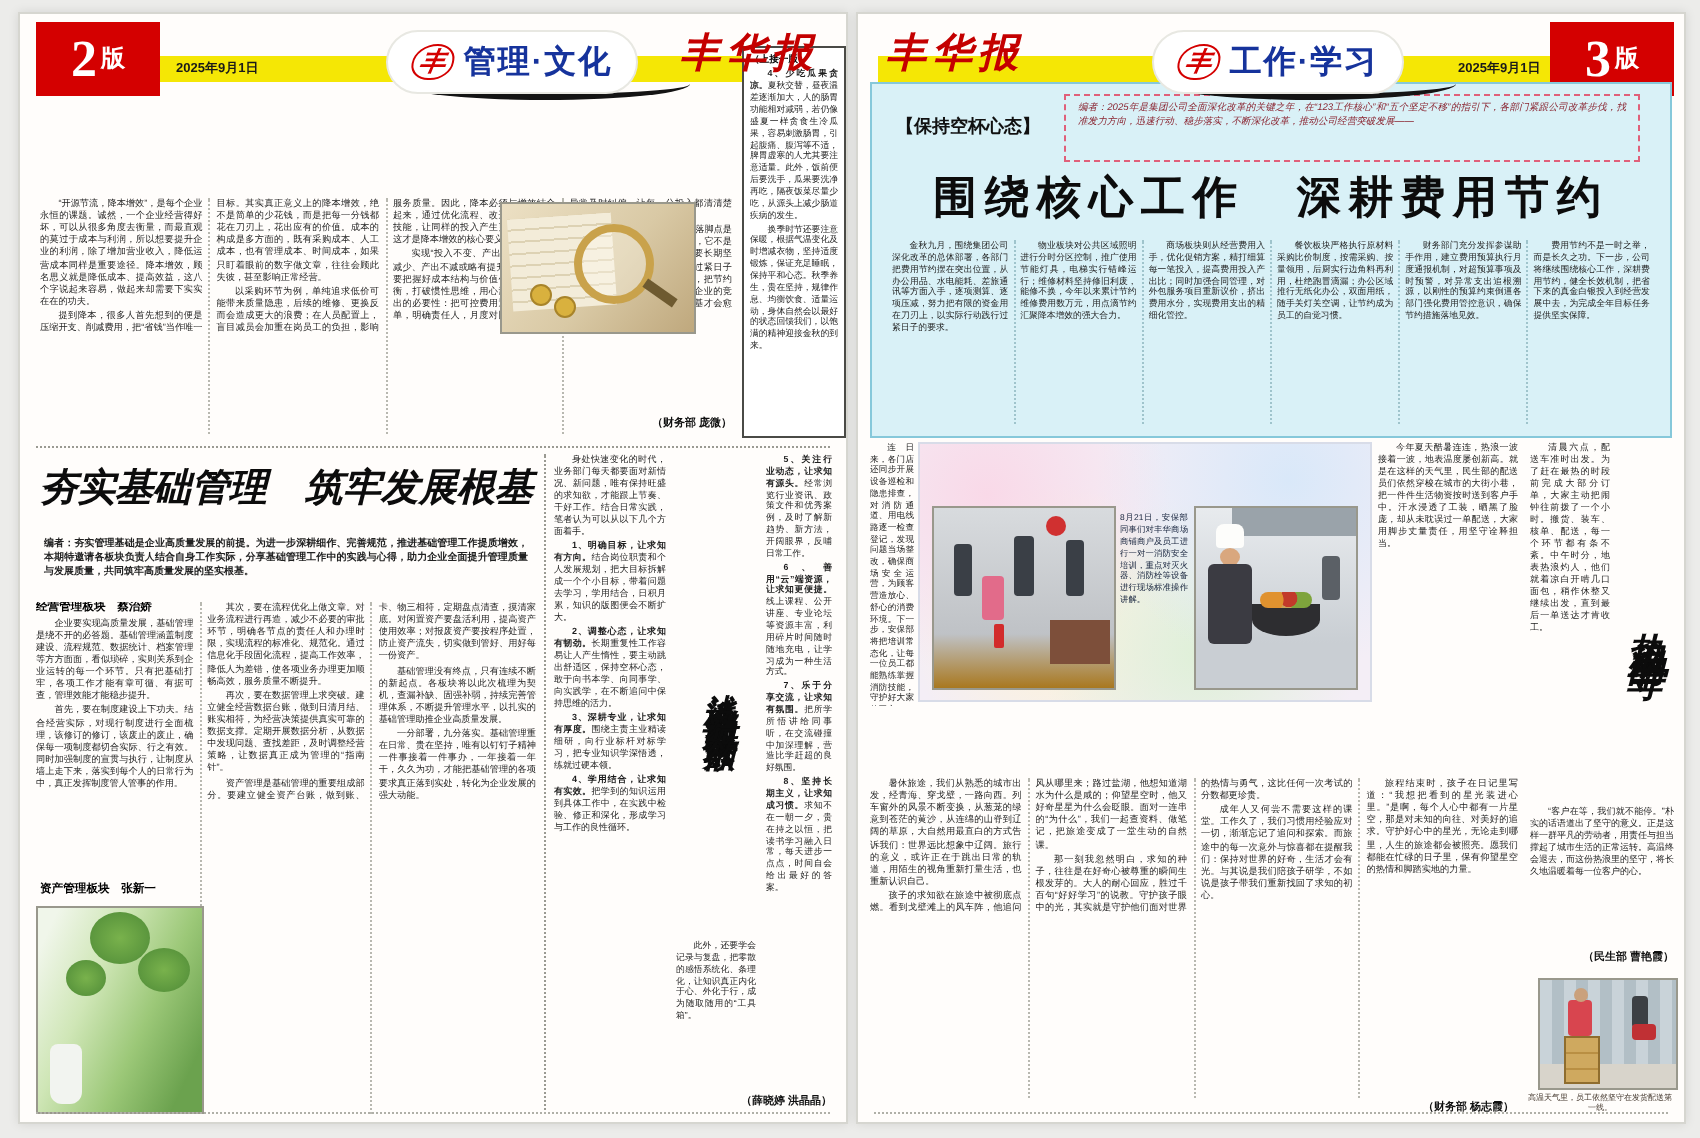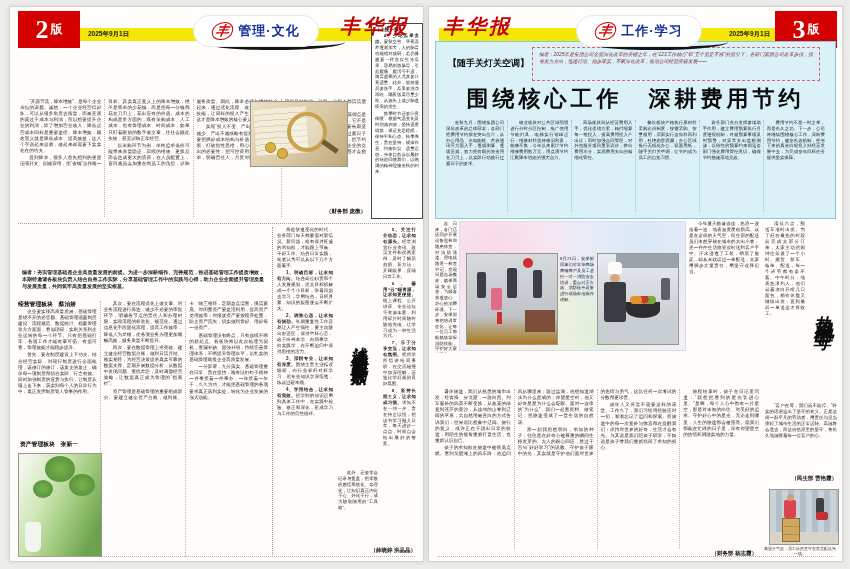--- a/index.html
+++ b/index.html
@@ -15,21 +15,21 @@
   .cols3{column-count:3;column-gap:7px;column-rule:1px dotted #b8b8b0}
   .cols6{column-count:6;column-gap:6px;column-rule:1px dotted #9fc4cc}
   .colsT{column-count:4;column-gap:7px;column-rule:1px dotted #b8b8b0}
   .byline{font-size:5.5px;font-weight:bold;text-align:right;color:#101010}
   .pageno{width:62px;height:37px;background:#d40000;color:#fff;display:flex;align-items:center;justify-content:center;gap:2px}
   .pageno .num{font-size:26px;font-weight:bold;font-family:"Liberation Serif",serif;line-height:1}
   .pageno .word{font-size:12px;font-weight:bold}
   .ybar{height:13px;background:#f5e705}
   .date{font-size:6.5px;color:#1a1a1a;font-weight:bold}
   .pill{height:30px;background:#fff;border-radius:16px;display:flex;align-items:center;justify-content:center;gap:5px;border:1px solid #e8e8e2;z-index:3}
-  .pill .sec{color:#16339c;font-weight:bold;font-size:13px;letter-spacing:1px}
+  .pill .sec{color:#16339c;font-weight:bold;font-size:16px;letter-spacing:1px}
   .logo{color:#d40000;font-family:"Liberation Serif",serif;font-weight:bold;font-style:italic;font-size:13px;border:1.5px solid #d40000;border-radius:60% 50% 55% 50%;padding:0 3px;transform:skewX(-10deg);line-height:1.2}
   .swoosh{height:8px;border-bottom:3px solid #141414;border-radius:0 0 50% 50%/0 0 8px 8px;z-index:2}
   .masthead{color:#c40000;font-family:"Liberation Serif",serif;font-weight:bold;font-style:italic;font-size:20px;letter-spacing:3px;z-index:3}
   .headline-sans{font-weight:bold;color:#0c0c0c;text-align:center;font-family:"Liberation Sans",sans-serif}
   .headline-brush{font-family:"Liberation Serif",serif;font-weight:bold;font-style:italic;text-align:center;color:#0c0c0c}
   .vert{writing-mode:vertical-rl}
   .subhead{display:block;font-size:5.8px;font-weight:bold;margin:1px 0 2px;text-indent:0;color:#000}
   .ednote{font-size:5px;line-height:1.4;font-weight:bold;color:#222;text-align:justify}
   .boxed{border:1px solid #4a4a46;padding:3px;background:#fff}
   .photo{position:absolute;overflow:hidden;border:1px solid #99988c}
@@ -110,20 +110,21 @@
       <div>
           <p><b>4、少吃瓜果贪凉。</b>夏秋交替，昼夜温差逐渐加大，人的肠胃功能相对减弱，若仍像盛夏一样贪食生冷瓜果，容易刺激肠胃，引起腹痛、腹泻等不适，脾胃虚寒的人尤其要注意适量。此外，饭前便后要洗手，瓜果要洗净再吃，隔夜饭菜尽量少吃，从源头上减少肠道疾病的发生。</p>
           <p>换季时节还要注意保暖，根据气温变化及时增减衣物，坚持适度锻炼，保证充足睡眠，保持平和心态。秋季养生，贵在坚持，规律作息、均衡饮食、适量运动，身体自然会以最好的状态回馈我们，以饱满的精神迎接金秋的到来。</p>
         </div>
     </div>
   </div>
 
   <div class="abs" style="left:8px;top:216px;width:397px;border-top:1px dotted #9a9a92"></div>
 
   <div class="abs" style="left:8px;top:220px;width:250px;height:330px">
+    <div class="abs headline-brush" style="left:0;top:4px;width:100%;font-size:19px">夯实基础管理　筑牢发展根基</div>
     <div class="abs ednote" style="left:4px;top:42px;width:242px">编者：夯实管理基础是企业高质量发展的前提。为进一步深耕细作、完善规范，推进基础管理工作提质增效，本期特邀请各板块负责人结合自身工作实际，分享基础管理工作中的实践与心得，助力企业全面提升管理质量与发展质量，共同筑牢高质量发展的坚实根基。</div>
     <div class="abs body-txt cols3" style="left:0;top:74px;width:250px;height:256px">
       <b class="subhead">经营管理板块　蔡治娇</b>
       <div>
           <p>企业要实现高质量发展，基础管理是绕不开的必答题。基础管理涵盖制度建设、流程规范、数据统计、档案管理等方方面面，看似琐碎，实则关系到企业运转的每一个环节。只有把基础打牢，各项工作才能有章可循、有据可查，管理效能才能稳步提升。</p>
           <p>首先，要在制度建设上下功夫。结合经营实际，对现行制度进行全面梳理，该修订的修订，该废止的废止，确保每一项制度都切合实际、行之有效。同时加强制度的宣贯与执行，让制度从墙上走下来，落实到每个人的日常行为中，真正发挥制度管人管事的作用。</p>
           <p>其次，要在流程优化上做文章。对业务流程进行再造，减少不必要的审批环节，明确各节点的责任人和办理时限，实现流程的标准化、规范化。通过信息化手段固化流程，提高工作效率，降低人为差错，使各项业务办理更加顺畅高效，服务质量不断提升。</p>
           <p>再次，要在数据管理上求突破。建立健全经营数据台账，做到日清月结、账实相符，为经营决策提供真实可靠的数据支撑。定期开展数据分析，从数据中发现问题、查找差距，及时调整经营策略，让数据真正成为管理的“指南针”。</p>
           <p>资产管理是基础管理的重要组成部分。要建立健全资产台账，做到账、卡、物三相符，定期盘点清查，摸清家底。对闲置资产要盘活利用，提高资产使用效率；对报废资产要按程序处置，防止资产流失，切实做到管好、用好每一份资产。</p>
           <p>基础管理没有终点，只有连续不断的新起点。各板块将以此次梳理为契机，查漏补缺、固强补弱，持续完善管理体系，不断提升管理水平，以扎实的基础管理助推企业高质量发展。</p>
@@ -169,21 +170,21 @@
     <span class="sec">工作·学习</span>
   </div>
   <div class="abs swoosh" style="left:154px;top:32px;width:145px"></div>
   <div class="abs date" style="left:300px;top:23px">2025年9月1日</div>
   <div class="abs pageno" style="right:5px;top:4px">
     <span class="num">3</span>
     <span class="word">版</span>
   </div>
 
   <div class="abs panel" style="left:6px;top:34px;width:399px;height:176px">
-    <div class="abs tracker" style="left:12px;top:15px">【随手关灯关空调】</div>
+    <div class="abs tracker" style="left:12px;top:15px">【保持空杯心态】</div>
     <div class="abs panel-note" style="left:96px;top:5px;width:274px;height:26px">编者：2025年是集团公司全面深化改革的关键之年，在“123工作核心”和“五个坚定不移”的指引下，各部门紧跟公司改革步伐，找准发力方向，迅速行动、稳步落实，不断深化改革，推动公司经营突破发展——</div>
     <div class="abs headline-sans" style="left:0;top:42px;width:100%;font-size:22px;letter-spacing:4px">围绕核心工作　深耕费用节约</div>
     <div class="abs body-txt cols6" style="left:10px;top:78px;width:379px;height:92px;font-size:4.4px">
         <p>金秋九月，围绕集团公司深化改革的总体部署，各部门把费用节约摆在突出位置，从办公用品、水电能耗、差旅通讯等方面入手，逐项测算、逐项压减，努力把有限的资金用在刀刃上，以实际行动践行过紧日子的要求。</p>
         <p>物业板块对公共区域照明进行分时分区控制，推广使用节能灯具，电梯实行错峰运行；维修材料坚持修旧利废，能修不换，今年以来累计节约维修费用数万元，用点滴节约汇聚降本增效的强大合力。</p>
         <p>商场板块则从经营费用入手，优化促销方案，精打细算每一笔投入，提高费用投入产出比；同时加强合同管理，对外包服务项目重新议价，挤出费用水分，实现费用支出的精细化管控。</p>
         <p>餐饮板块严格执行原材料采购比价制度，按需采购、按量领用，后厨实行边角料再利用，杜绝跑冒滴漏；办公区域推行无纸化办公，双面用纸，随手关灯关空调，让节约成为员工的自觉习惯。</p>
         <p>财务部门充分发挥参谋助手作用，建立费用预算执行月度通报机制，对超预算事项及时预警，对异常支出追根溯源，以刚性的预算约束倒逼各部门强化费用管控意识，确保节约措施落地见效。</p>
         <p>费用节约不是一时之举，而是长久之功。下一步，公司将继续围绕核心工作，深耕费用节约，健全长效机制，把省下来的真金白银投入到经营发展中去，为完成全年目标任务提供坚实保障。</p>
       </div>

